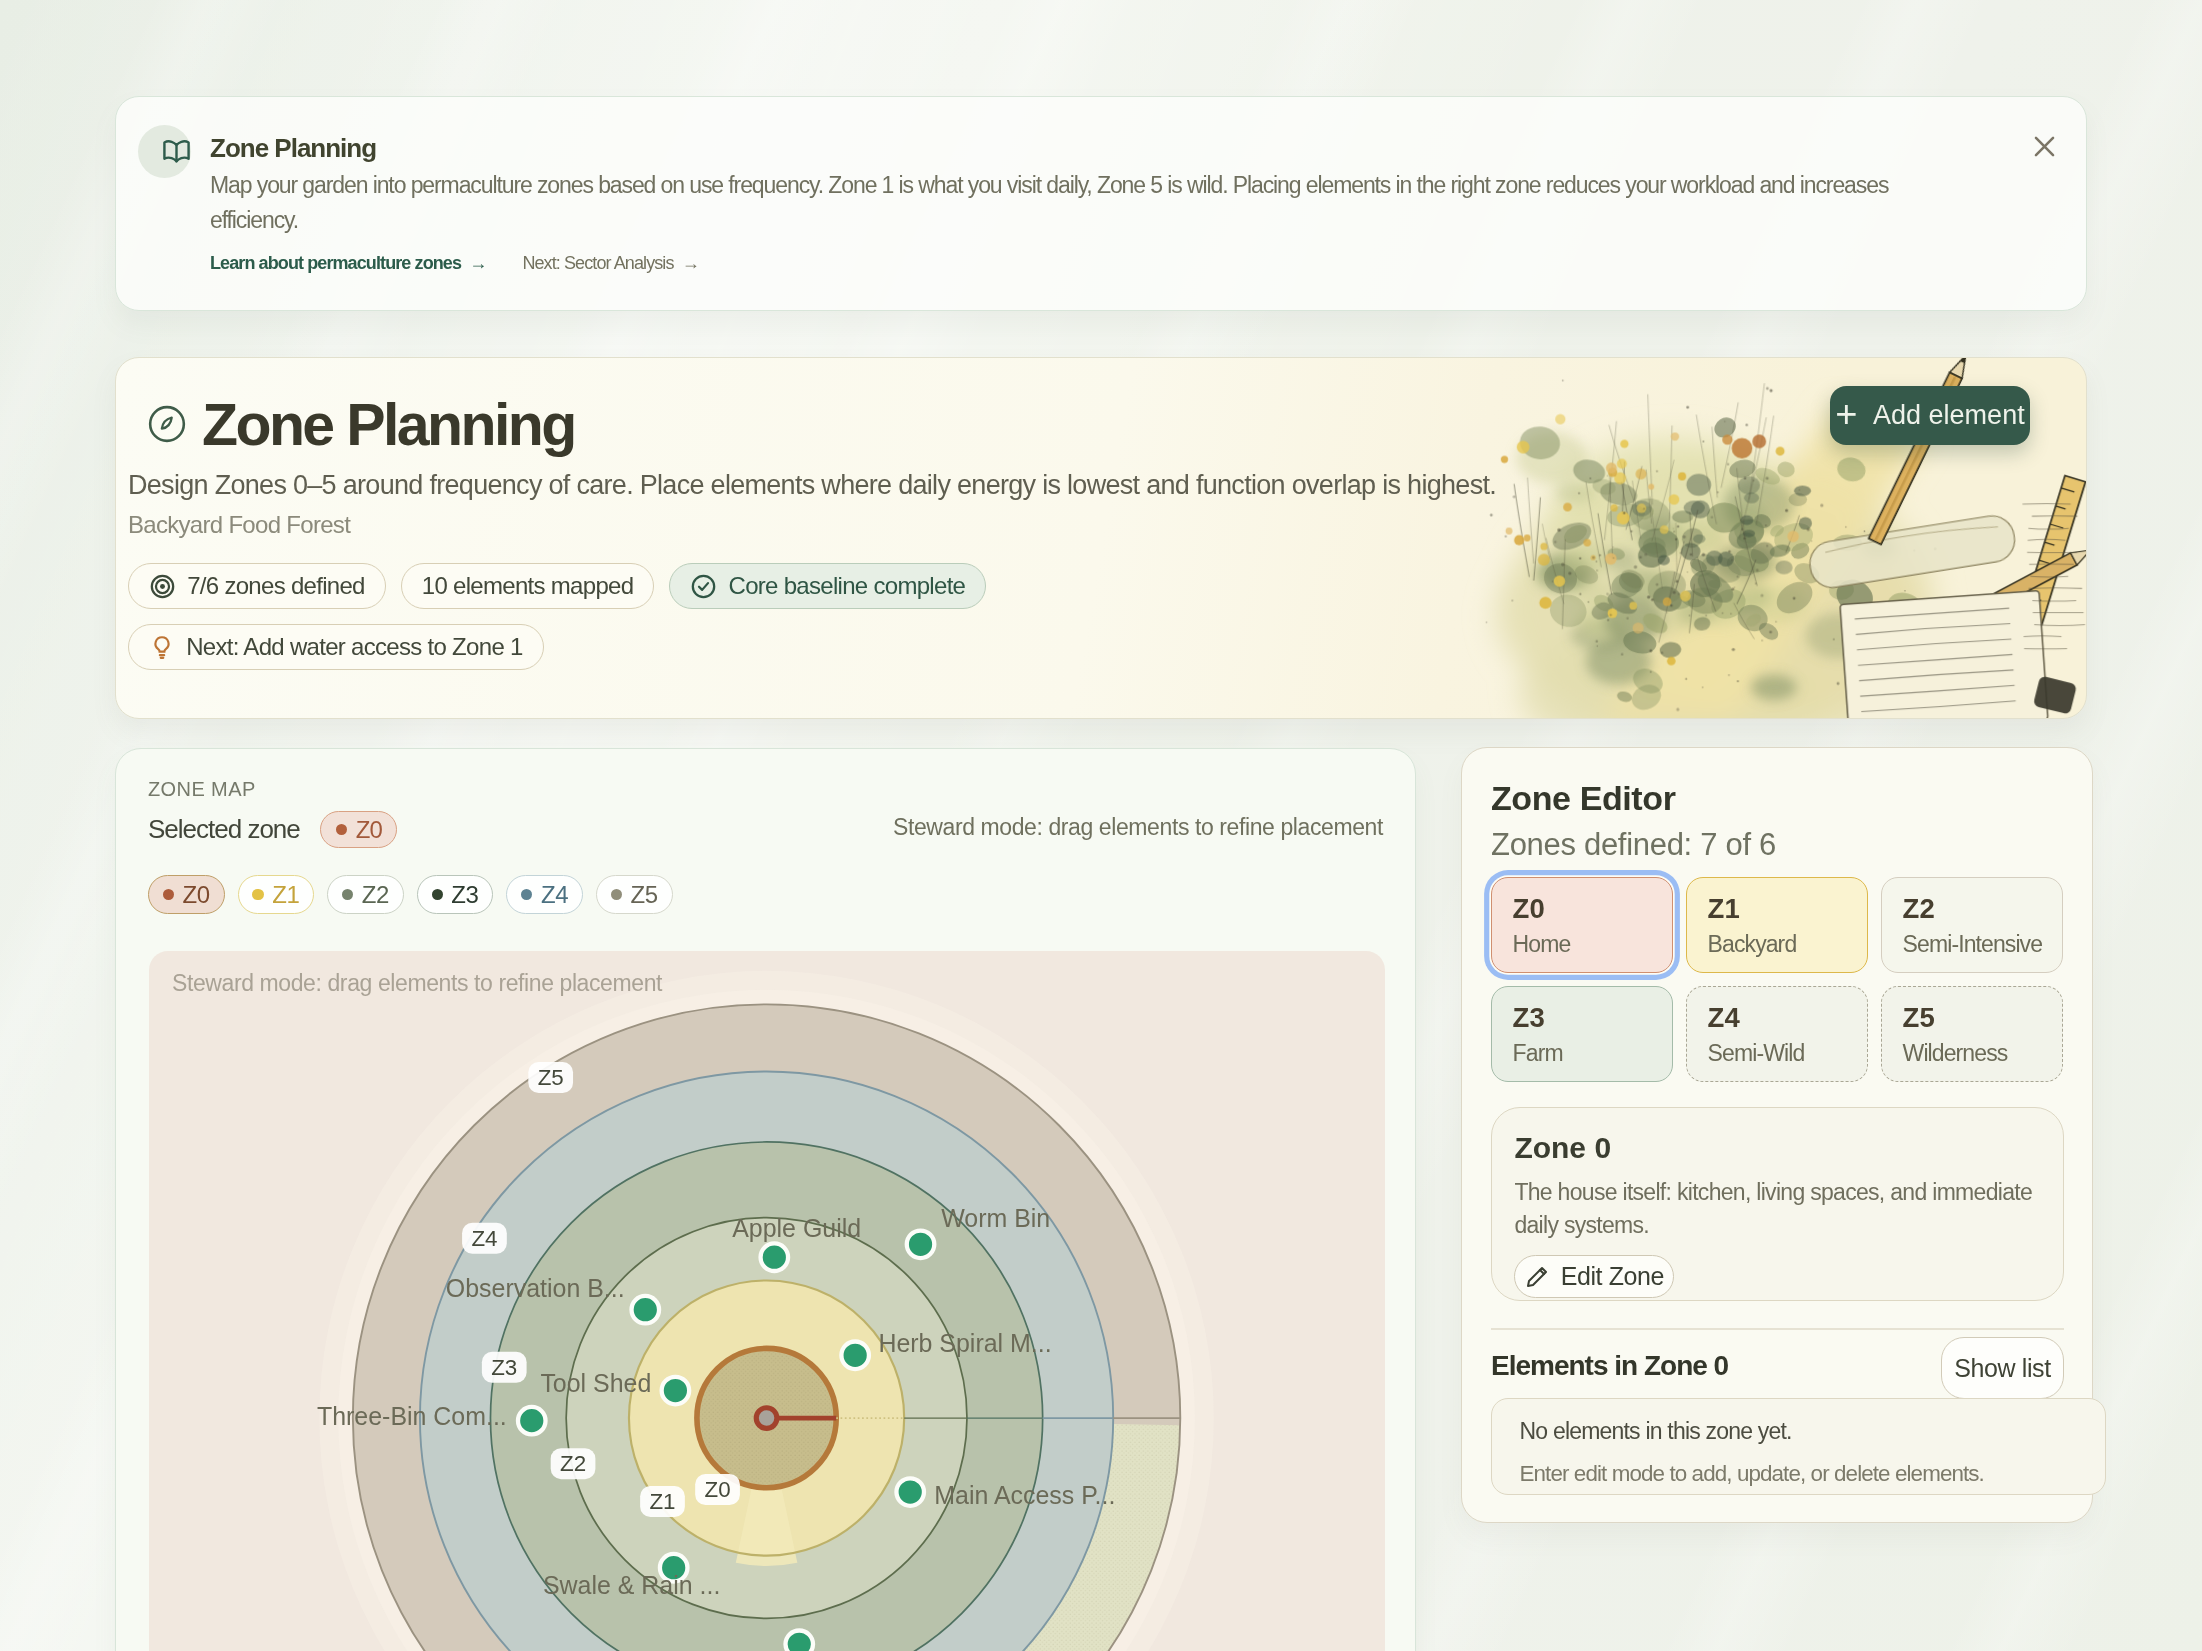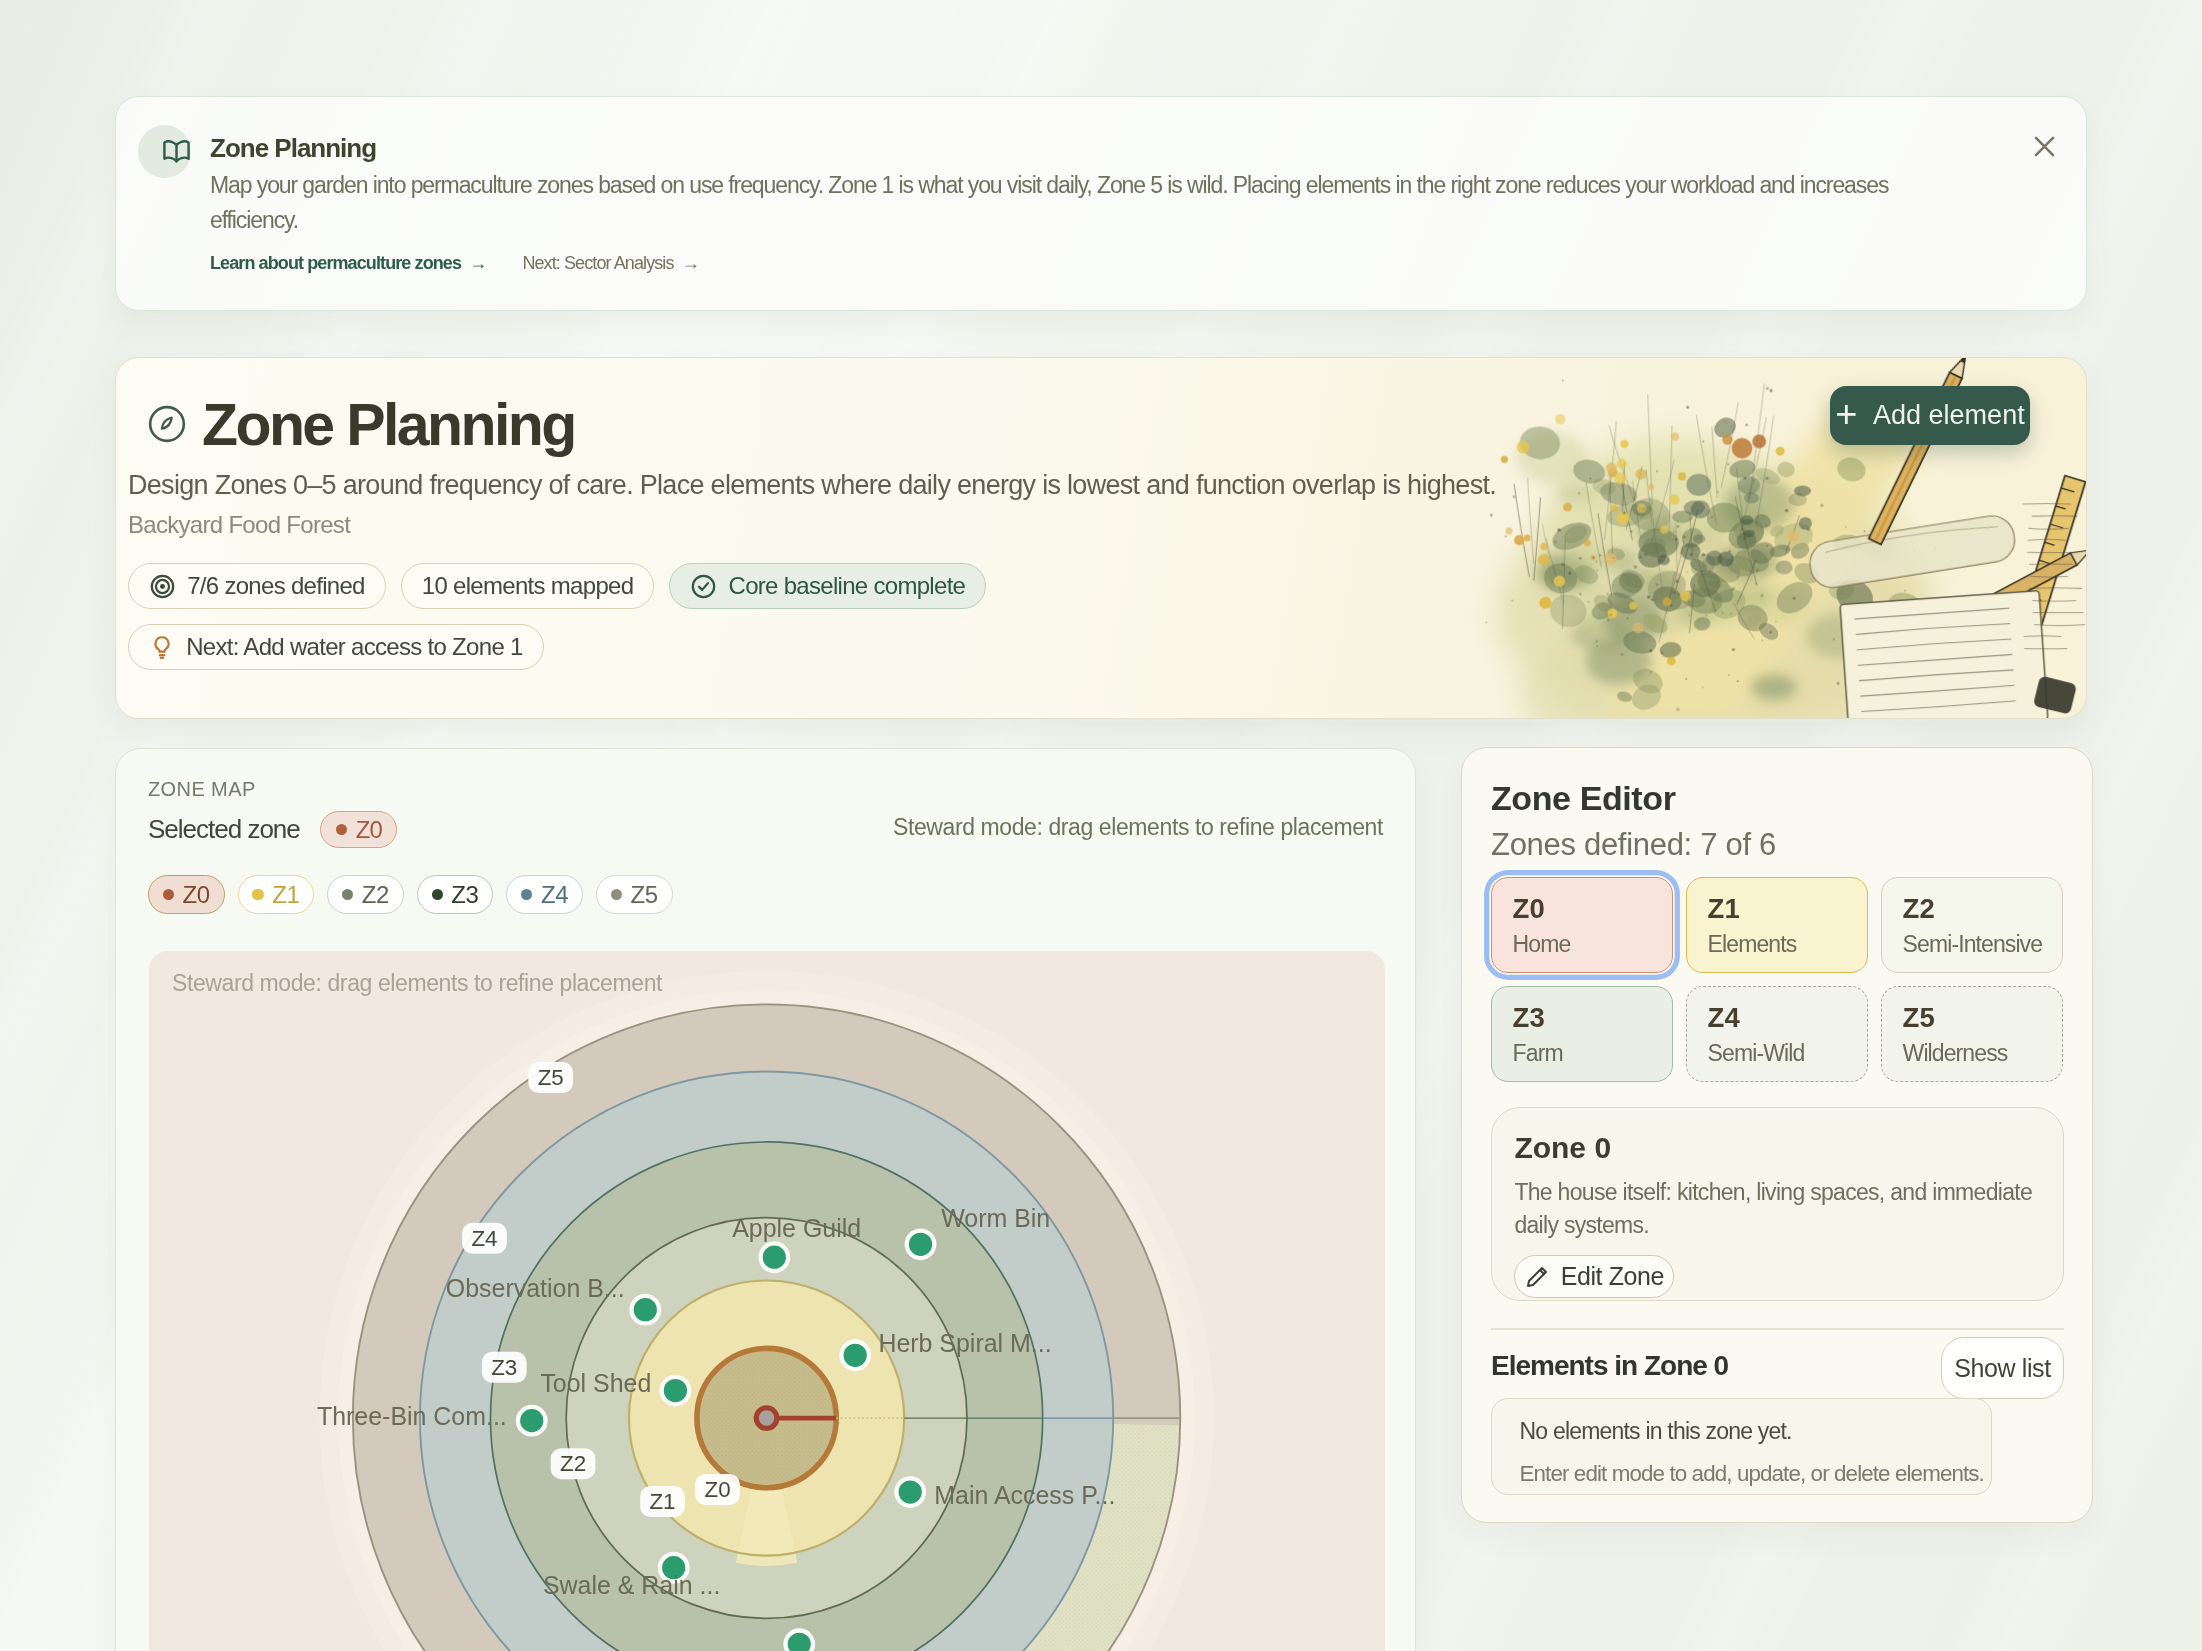--- a/index.html
+++ b/index.html
@@ -127,21 +127,21 @@
 }
 .divider { left:29px; top:580px; position:absolute; width:573px; height:1.7px; background:#e6e2d3; }
 .el-head { left:29px; top:602px; position:absolute; font-size:28px; letter-spacing:-1px; font-weight:700; color:#33362a; }
 .showlist {
   left:479px; top:589px; position:absolute; width:123px; height:62px; border-radius:23px;
   background:#fefefb; border:1.7px solid #d2cbb8;
   display:flex; align-items:center; justify-content:center;
   font-size:25px; letter-spacing:-0.4px; font-weight:500; color:#3f4335;
 }
 .empty {
-  left:29px; top:650px; position:absolute; width:501px; height:97px;
+  left:29px; top:650px; position:absolute; width:615px; height:97px;
   background:#f7f6ec; border:1.7px solid #ddd7c3; border-radius:17px; padding:19px 27.5px;
 }
 .empty .l1 { font-size:23px; letter-spacing:-0.8px; color:#4c4c40; white-space:nowrap; }
 .empty .l2 { font-size:22.4px; letter-spacing:-0.9px; color:#7c7a6a; margin-top:15.5px; white-space:nowrap; }
 </style>
 </head>
 <body>
 
 <div class="abs banner">
   <div class="abs banner-icon">
@@ -644,21 +644,21 @@
 <div class="abs editor">
   <div class="ed-title">Zone Editor</div>
   <div class="ed-sub">Zones defined: 7 of 6</div>
   <div class="zgrid">
     <div class="zcard z0">
         <div class="zk">Z0</div>
         <div class="zn">Home</div>
       </div>
     <div class="zcard z1">
         <div class="zk">Z1</div>
-        <div class="zn">Elements</div>
+        <div class="zn">Backyard</div>
       </div>
     <div class="zcard">
         <div class="zk">Z2</div>
         <div class="zn">Semi-Intensive</div>
       </div>
     <div class="zcard z3">
         <div class="zk">Z3</div>
         <div class="zn">Farm</div>
       </div>
     <div class="zcard dash">

